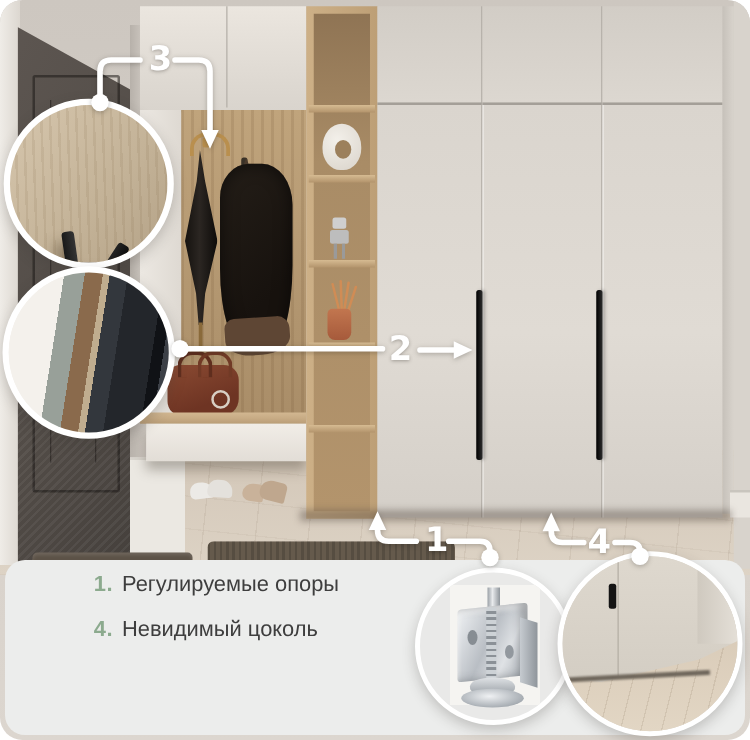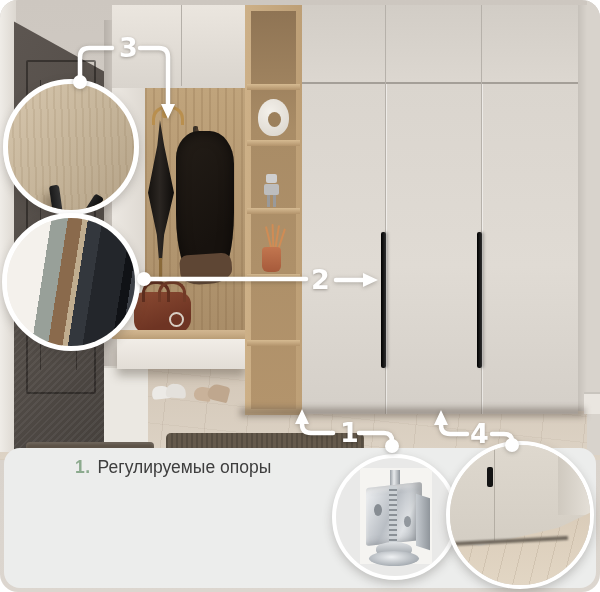--- a/index.html
+++ b/index.html
@@ -229,20 +229,21 @@
   <div class="abs ward-side"></div>
   <div class="abs right-wall"></div>
   <div class="abs right-base"></div>
   <div class="abs floor-shadow"></div>
   <div class="abs rug-a"></div>
   <div class="abs rug-b"></div>
 
   <div class="abs panel">
     <div class="features">
       <p class="feat"><span class="num">1.</span><span class="txt">Регулируемые опоры</span></p>
+      <p class="feat"><span class="num">4.</span><span class="txt">Невидимый цоколь</span></p>
     </div>
   </div>
 
   <div class="abs circle c-hook">
     <div class="abs hook-arm1"></div>
     <div class="abs hook-arm2"></div>
   </div>
   <div class="abs circle c-edge">
     <div class="abs edge-strips"></div>
   </div>

